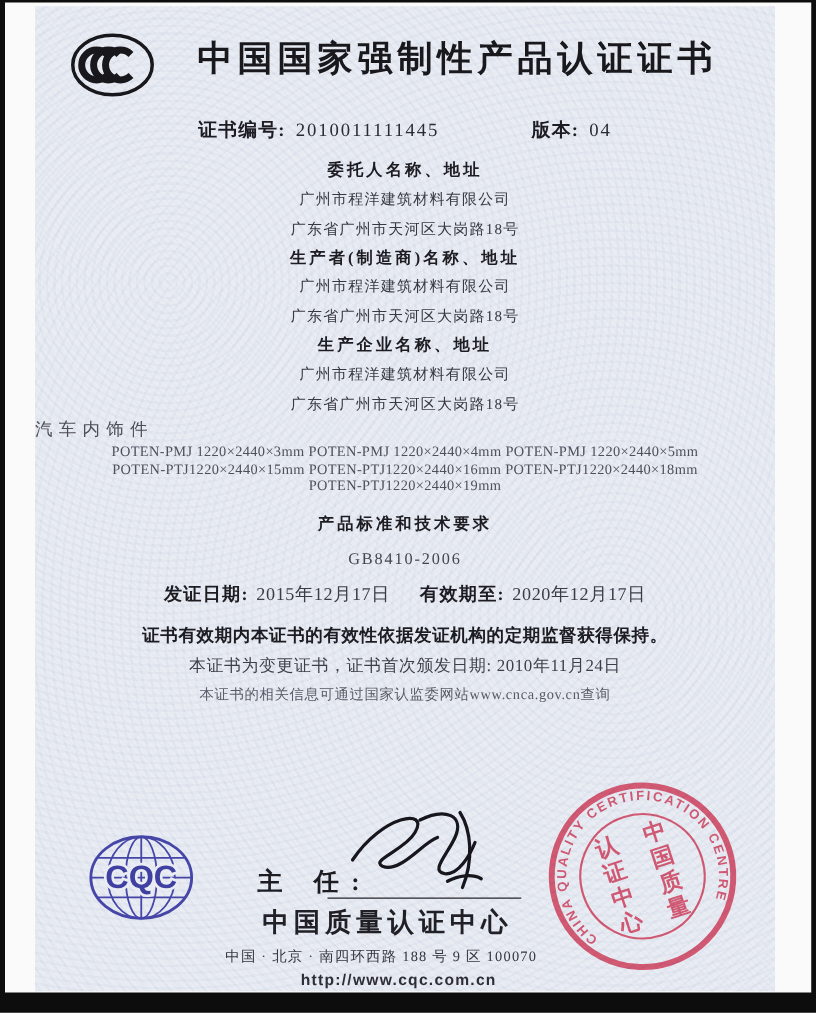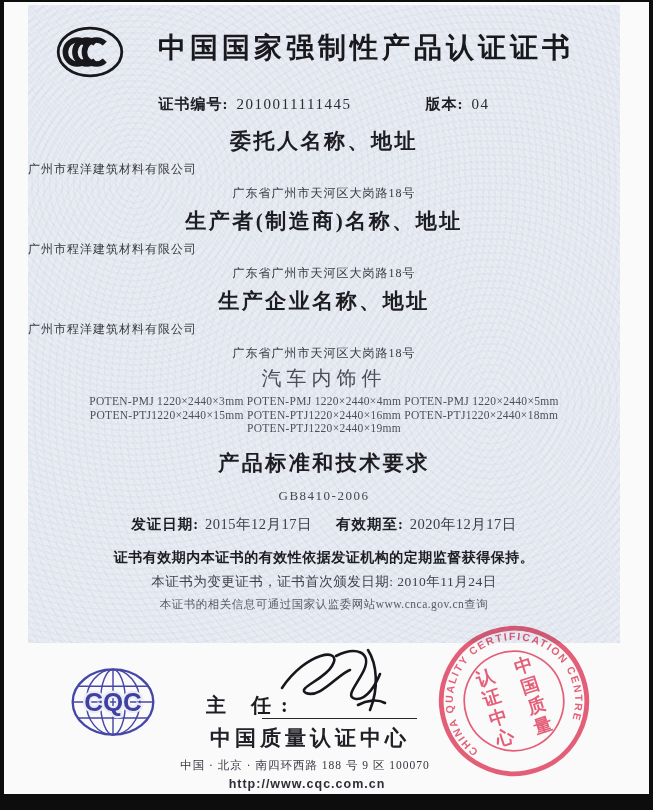--- a/index.html
+++ b/index.html
@@ -4,42 +4,42 @@
 <style>
   html,body{margin:0;padding:0;background:#2a2a2a;}
   .scan{
     position:relative;width:653px;height:810px;margin:0 auto;
     background:#0d0d0d;overflow:hidden;
     font-family:"Liberation Serif","DejaVu Serif",serif;
     color:#1c1c22;
   }
   .mat{position:absolute;left:4px;top:2px;width:645px;height:792px;background:#fafafa;}
   .paper{
-    position:absolute;left:28px;top:5px;width:592px;height:638px;
+    position:absolute;left:28px;top:5px;width:592px;height:788px;
     background-color:#e9ecf2;
     background-image:
       repeating-radial-gradient(circle at 18% 28%, rgba(120,140,185,.055) 0 2px, rgba(0,0,0,0) 2px 6px),
       repeating-radial-gradient(circle at 78% 62%, rgba(120,140,185,.05) 0 2px, rgba(0,0,0,0) 2px 7px),
       repeating-linear-gradient(47deg, rgba(130,150,195,.05) 0 1px, rgba(0,0,0,0) 1px 4px);
   }
   .content{position:absolute;left:0;top:0;width:100%;}
   .header-row{display:flex;align-items:flex-start;margin:12px 10px 0 12px;height:74px;}
   .ccc-svg{width:100px;height:62px;margin-top:4px;flex:0 0 auto;}
   .title{
     flex:1;text-align:center;font-size:28px;font-weight:bold;
     letter-spacing:4px;line-height:62px;color:#18181d;padding-right:18px;white-space:nowrap;
   }
   .number-row{display:flex;justify-content:center;gap:74px;margin-top:4px;font-size:15px;}
   .pair .lbl{font-weight:bold;letter-spacing:1px;}
   .pair .val{margin-left:8px;letter-spacing:1.5px;color:#2a2a33;}
-  .sec-h{text-align:center;font-size:21px;font-weight:bold;letter-spacing:2.5px;margin-top:13px;}
+  .sec-h{text-align:center;font-size:13px;font-weight:bold;letter-spacing:2.5px;margin-top:13px;}
   .sec-h.tight{margin-top:5px;}
-  .line-name{font-size:12px;letter-spacing:1px;color:#383840;margin-top:6px;}
+  .line-name{text-align:center;font-size:12px;letter-spacing:1px;color:#383840;margin-top:6px;}
   .line-addr{text-align:center;font-size:12px;letter-spacing:1px;color:#383840;margin-top:7px;}
-  .product-name{text-align:center;font-size:20px;letter-spacing:5px;color:#4d4d58;margin-top:3px;}
+  .product-name{font-size:14px;letter-spacing:5px;color:#4d4d58;margin-top:3px;}
   .models{
     width:492px;margin:3px auto 0;text-align:center;
     font-size:11.5px;line-height:13.5px;color:#4f4f5c;letter-spacing:.3px;
   }
   .gb{text-align:center;font-size:13px;letter-spacing:1.5px;color:#45454f;margin-top:11px;}
   .statement{text-align:center;font-size:15px;font-weight:600;line-height:19px;margin-top:13px;color:#23232b;}
   .dates-row{display:flex;justify-content:center;gap:24px;margin-top:11px;font-size:14.5px;}
   .dates-row .lbl{font-weight:bold;letter-spacing:1px;}
   .dates-row .val{margin-left:6px;color:#3c3c48;letter-spacing:.5px;}
   .note1{text-align:center;font-size:14px;font-weight:bold;letter-spacing:.5px;margin-top:15px;}
@@ -47,21 +47,21 @@
   .note3{text-align:center;font-size:11.5px;color:#5a5a68;letter-spacing:.5px;margin-top:6px;}
   
   .cqc-svg{position:absolute;left:55px;top:656px;width:116px;height:96px;}
   .director{position:absolute;left:186px;top:692px;font-size:20px;font-weight:bold;letter-spacing:10px;margin-left:20px;}
   .sig-svg{position:absolute;left:272px;top:642px;width:160px;height:78px;}
   .sig-line{position:absolute;left:262px;top:718px;width:155px;border-top:1.5px solid #26262c;}
   .org-name{position:absolute;left:150px;top:724px;width:320px;text-align:center;
     font-size:21px;font-weight:bold;letter-spacing:4px;color:#202026;}
   .addr{position:absolute;left:55px;top:758px;width:500px;text-align:center;
     font-size:11.5px;color:#34343e;letter-spacing:1px;}
-  .site{position:absolute;left:57px;top:777px;width:500px;text-align:center;
+  .site{position:absolute;left:69px;top:777px;width:500px;text-align:center;
     font-size:12.5px;font-weight:bold;color:#2e2e38;letter-spacing:1px;
     font-family:"Liberation Sans","DejaVu Sans",sans-serif;}
   .seal-svg{position:absolute;left:428px;top:612px;width:172px;height:178px;
     mix-blend-mode:multiply;opacity:.93;}
 </style>
 </head>
 <body>
 
 <div class="scan">
   <div class="mat"></div>

